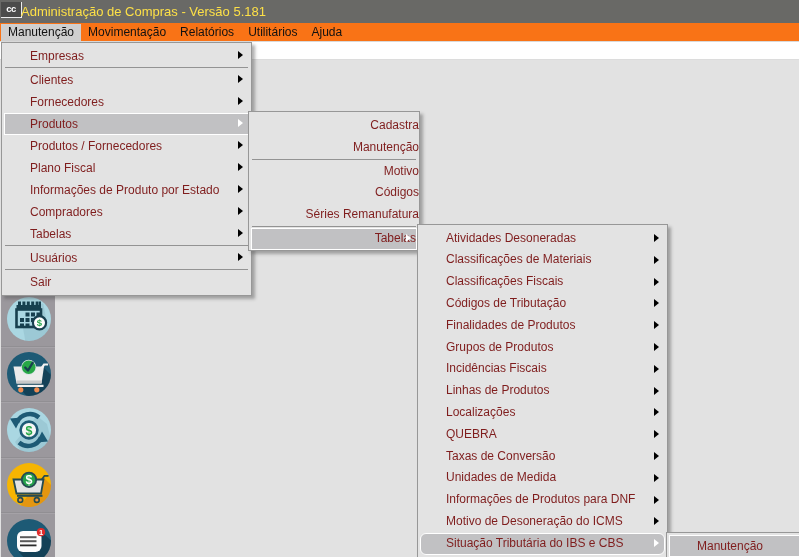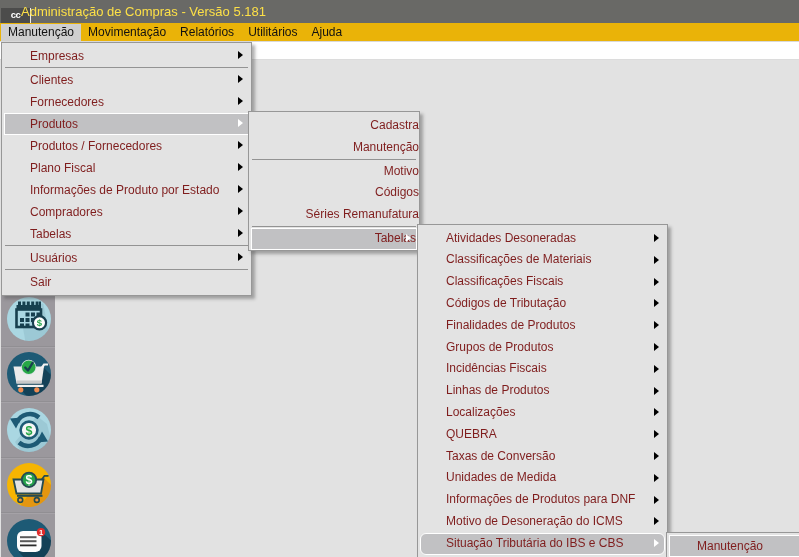--- a/index.html
+++ b/index.html
@@ -1,25 +1,25 @@
 <!DOCTYPE html>
 <html><head>
 <meta charset="utf-8">
 <style>
   * { margin:0; padding:0; box-sizing:border-box; }
   html,body { width:799px; height:557px; overflow:hidden; }
   body { position:relative; background:#e2e2e2; font-family:"Liberation Sans",sans-serif; }
 
   #titlebar { position:absolute; left:0; top:0; width:799px; height:23px; background:#696966; }
-  #ccbox { position:absolute; left:1px; top:8px; width:30px; height:15.5px; background:#4c4c4b;
+  #ccbox { position:absolute; left:1px; top:2px; width:21px; height:15.5px; background:#4c4c4b;
            border-right:1.5px solid #ededed; border-bottom:1.5px solid #ededed;
            color:#fff; font-size:9.5px; font-weight:bold; text-align:center; line-height:13px; letter-spacing:-0.5px;}
   #titletext { position:absolute; left:21px; top:0; height:25px; line-height:24px; color:#fde047; font-size:13px; }
 
-  #menubar { position:absolute; left:0; top:23px; width:799px; height:18px; background:#eab308; }
+  #menubar { position:absolute; left:0; top:23px; width:799px; height:18px; background:#f97316; }
   .mb { display:inline-block; height:16.5px; line-height:16.5px; margin-top:1px; padding:0 7px;
         font-size:12px; color:#111; vertical-align:top; }
   .mb.sel { background:#cfcfcf; }
 
   #whitestrip { position:absolute; left:0; top:41px; width:799px; height:18.5px; background:#ffffff;
                 border-top:1px solid #d9d9d9; border-bottom:1px solid #dcdcdc; }
 
   #sidebar { position:absolute; left:1px; top:42px; width:54px; height:515px; background:#9b989d; }
   .tile { height:55.5px; border-top:1px solid rgba(255,255,255,0.10); border-bottom:1px solid rgba(0,0,0,0.06); }
   .icwrap { position:absolute; left:7px; width:44px; height:44px; }

